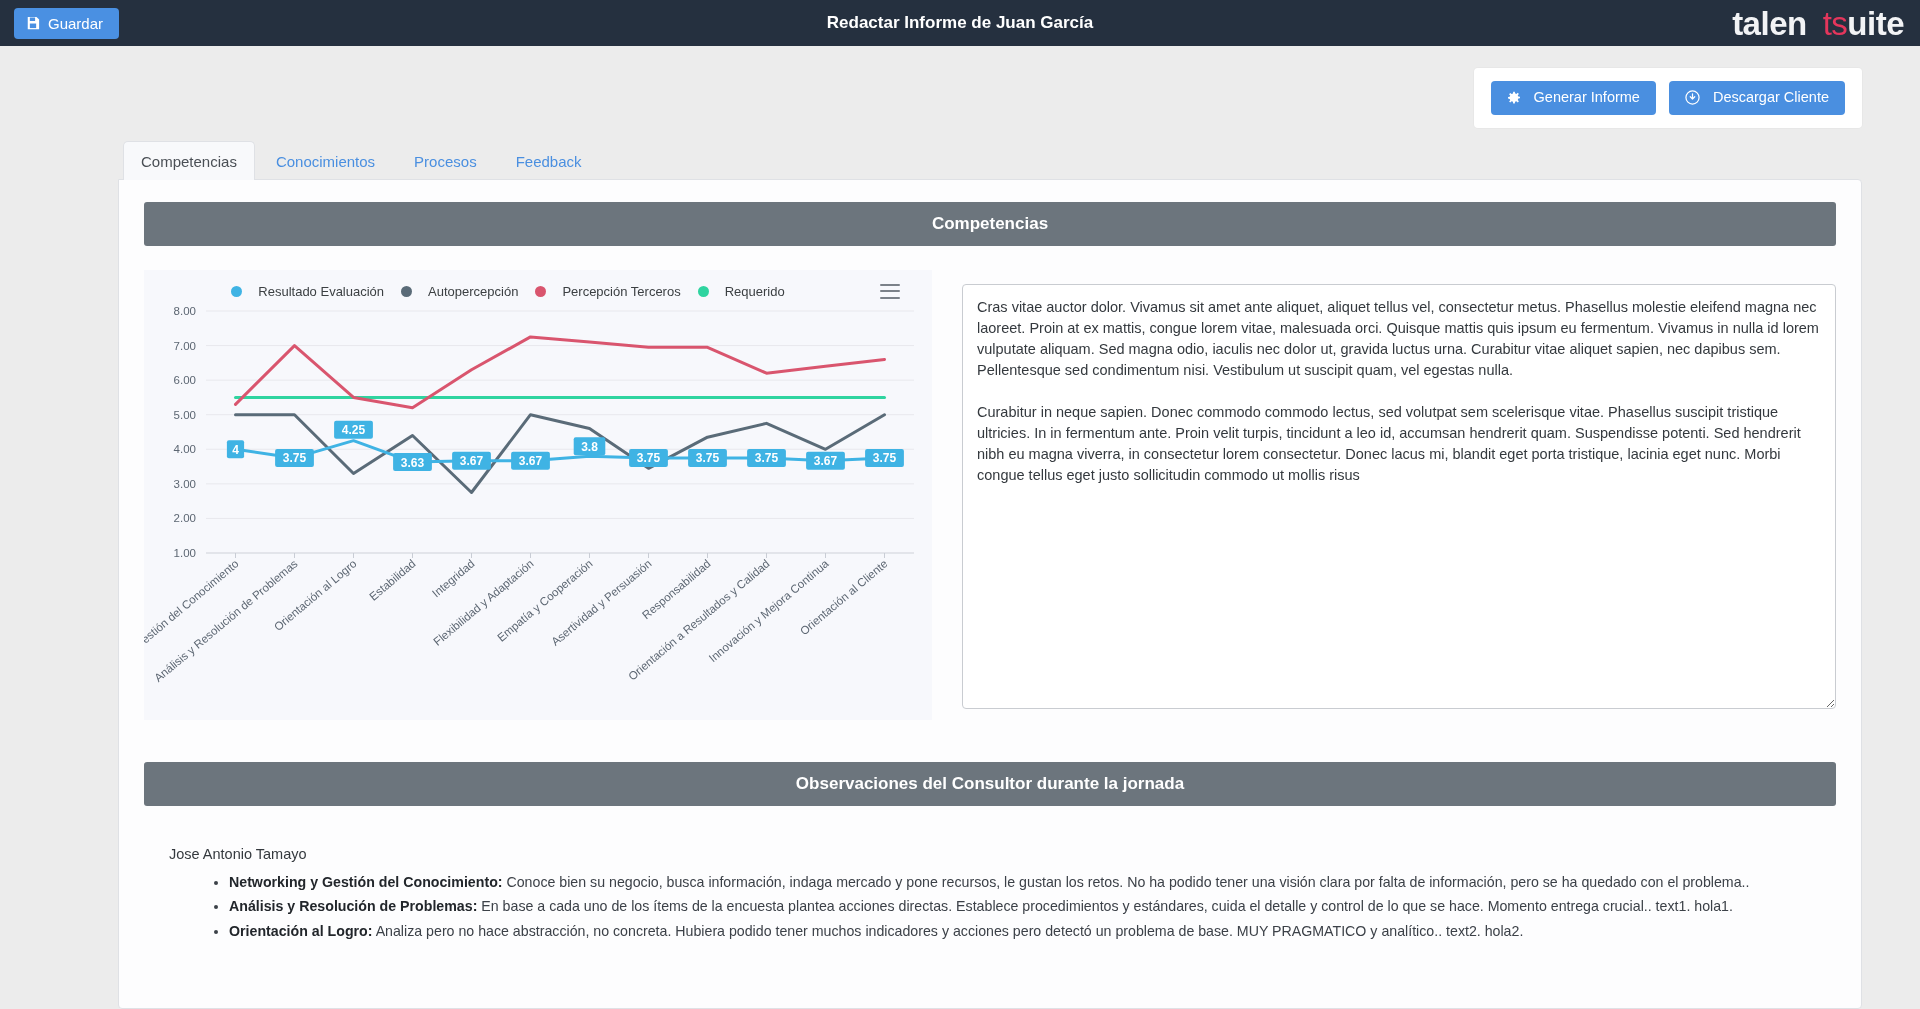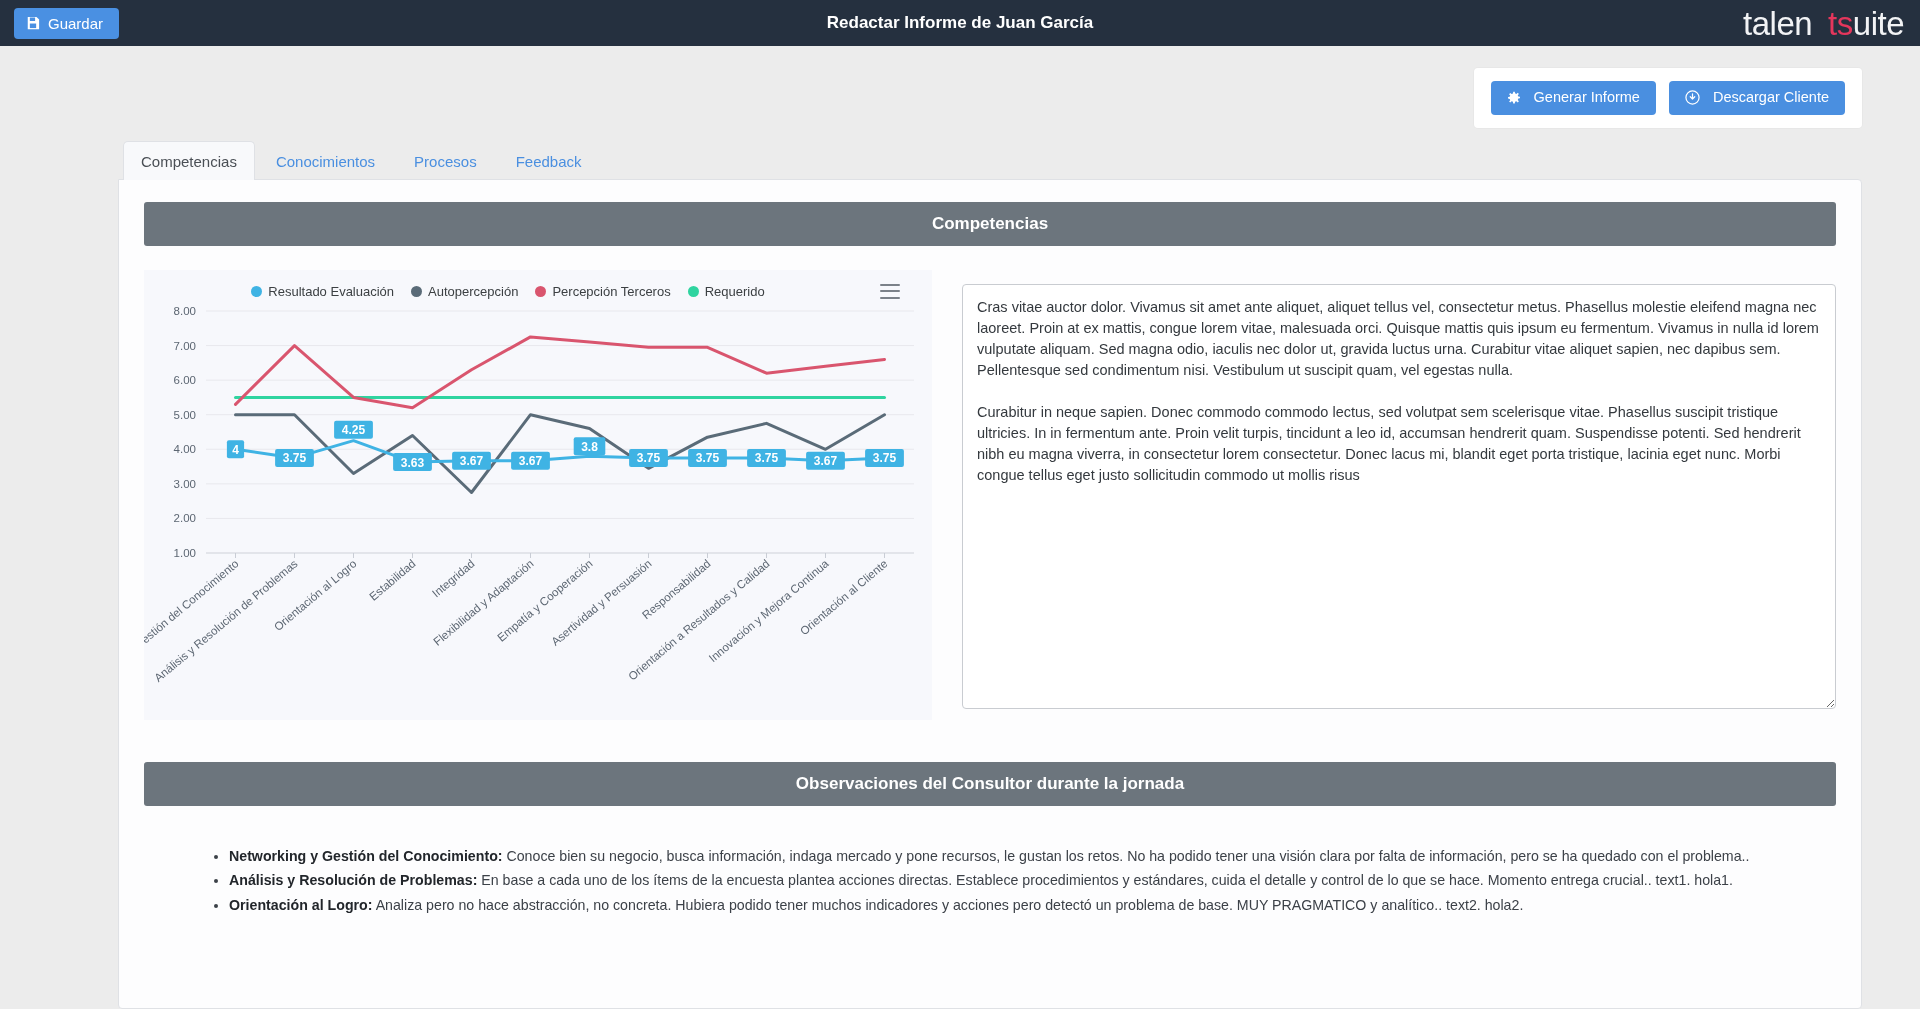--- a/index.html
+++ b/index.html
@@ -46,21 +46,21 @@
   .logo {
     position: absolute;
     right: 16px;
     top: 50%;
     transform: translateY(-50%);
     font-size: 33px;
     letter-spacing: -0.5px;
     line-height: 1;
     white-space: nowrap;
   }
-  .logo .w { color: #f2f3f5; font-weight: 400; }
+  .logo .w { color: #f2f3f5; font-weight: 700; }
   .logo .accent { color: #e4365c; font-weight: 400; margin-left: 16px; }
 
   
   .actionbar-wrap {
     display: flex;
     justify-content: flex-end;
     padding: 22px 58px 0 0;
   }
   .actionbar {
     background: #ffffff;
@@ -149,21 +149,21 @@
   .legend {
     display: flex;
     align-items: center;
     gap: 17px;
     justify-content: center;
     padding-top: 14px;
     padding-right: 60px;
     font-size: 13px;
     color: #3c4043;
   }
-  .legend-item { display: inline-flex; align-items: center; gap: 6px; cursor: pointer; }
+  .legend-item { display: inline-flex; align-items: center; gap: 16px; cursor: pointer; }
   .legend-dot { width: 11px; height: 11px; border-radius: 50%; display: inline-block; }
   .hamburger {
     position: absolute;
     top: 14px; right: 32px;
     width: 20px; height: 15px;
     cursor: pointer;
     display: flex; flex-direction: column; justify-content: space-between;
   }
   .hamburger i { display: block; height: 2px; background: #7b8189; border-radius: 1px; }
 
@@ -361,20 +361,21 @@
       <div class="notes-box">
         <textarea class="notes-area" id="notes-area" placeholder="" style="">Cras vitae auctor dolor. Vivamus sit amet ante aliquet, aliquet tellus vel, consectetur metus. Phasellus molestie eleifend magna nec laoreet. Proin at ex mattis, congue lorem vitae, malesuada orci. Quisque mattis quis ipsum eu fermentum. Vivamus in nulla id lorem vulputate aliquam. Sed magna odio, iaculis nec dolor ut, gravida luctus urna. Curabitur vitae aliquet sapien, nec dapibus sem. Pellentesque sed condimentum nisi. Vestibulum ut suscipit quam, vel egestas nulla.
 
 Curabitur in neque sapien. Donec commodo commodo lectus, sed volutpat sem scelerisque vitae. Phasellus suscipit tristique ultricies. In in fermentum ante. Proin velit turpis, tincidunt a leo id, accumsan hendrerit quam. Suspendisse potenti. Sed hendrerit nibh eu magna viverra, in consectetur lorem consectetur. Donec lacus mi, blandit eget porta tristique, lacinia eget nunc. Morbi congue tellus eget justo sollicitudin commodo ut mollis risus</textarea>
       </div>
     </div>
 
     <div class="obs-wrap">
       <div class="section-header">Observaciones del Consultor durante la jornada</div>
       <div class="obs-body">
+        <div class="obs-consultant">Jose Antonio Tamayo</div>
         <ul class="obs-list" id="obs-list">
             <li><b>Networking y Gestión del Conocimiento:</b><span> Conoce bien su negocio, busca información, indaga mercado y pone recursos, le gustan los retos. No ha podido tener una visión clara por falta de información, pero se ha quedado con el problema..</span></li>
             <li><b>Análisis y Resolución de Problemas:</b><span> En base a cada uno de los ítems de la encuesta plantea acciones directas. Establece procedimientos y estándares, cuida el detalle y control de lo que se hace. Momento entrega crucial.. text1. hola1.</span></li>
             <li><b>Orientación al Logro:</b><span> Analiza pero no hace abstracción, no concreta. Hubiera podido tener muchos indicadores y acciones pero detectó un problema de base. MUY PRAGMATICO y analítico.. text2. hola2.</span></li>
           </ul>
       </div>
     </div>
 
   </div>
 </div>

